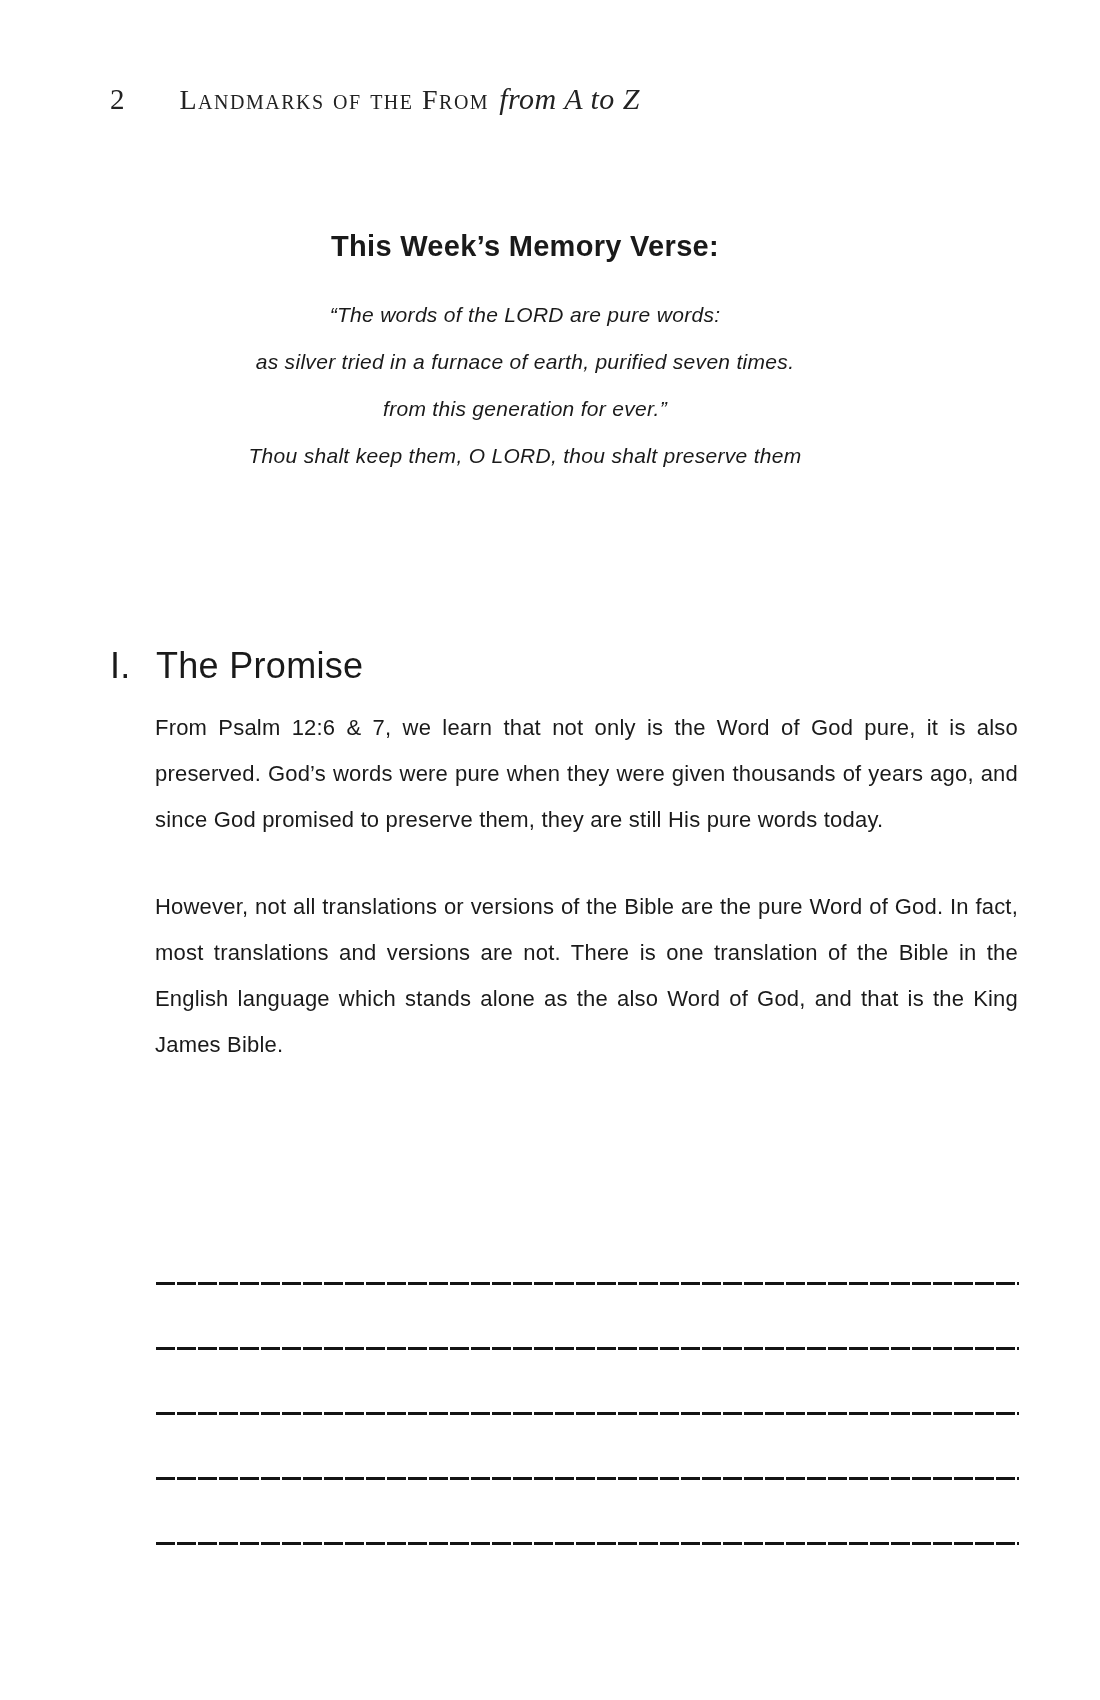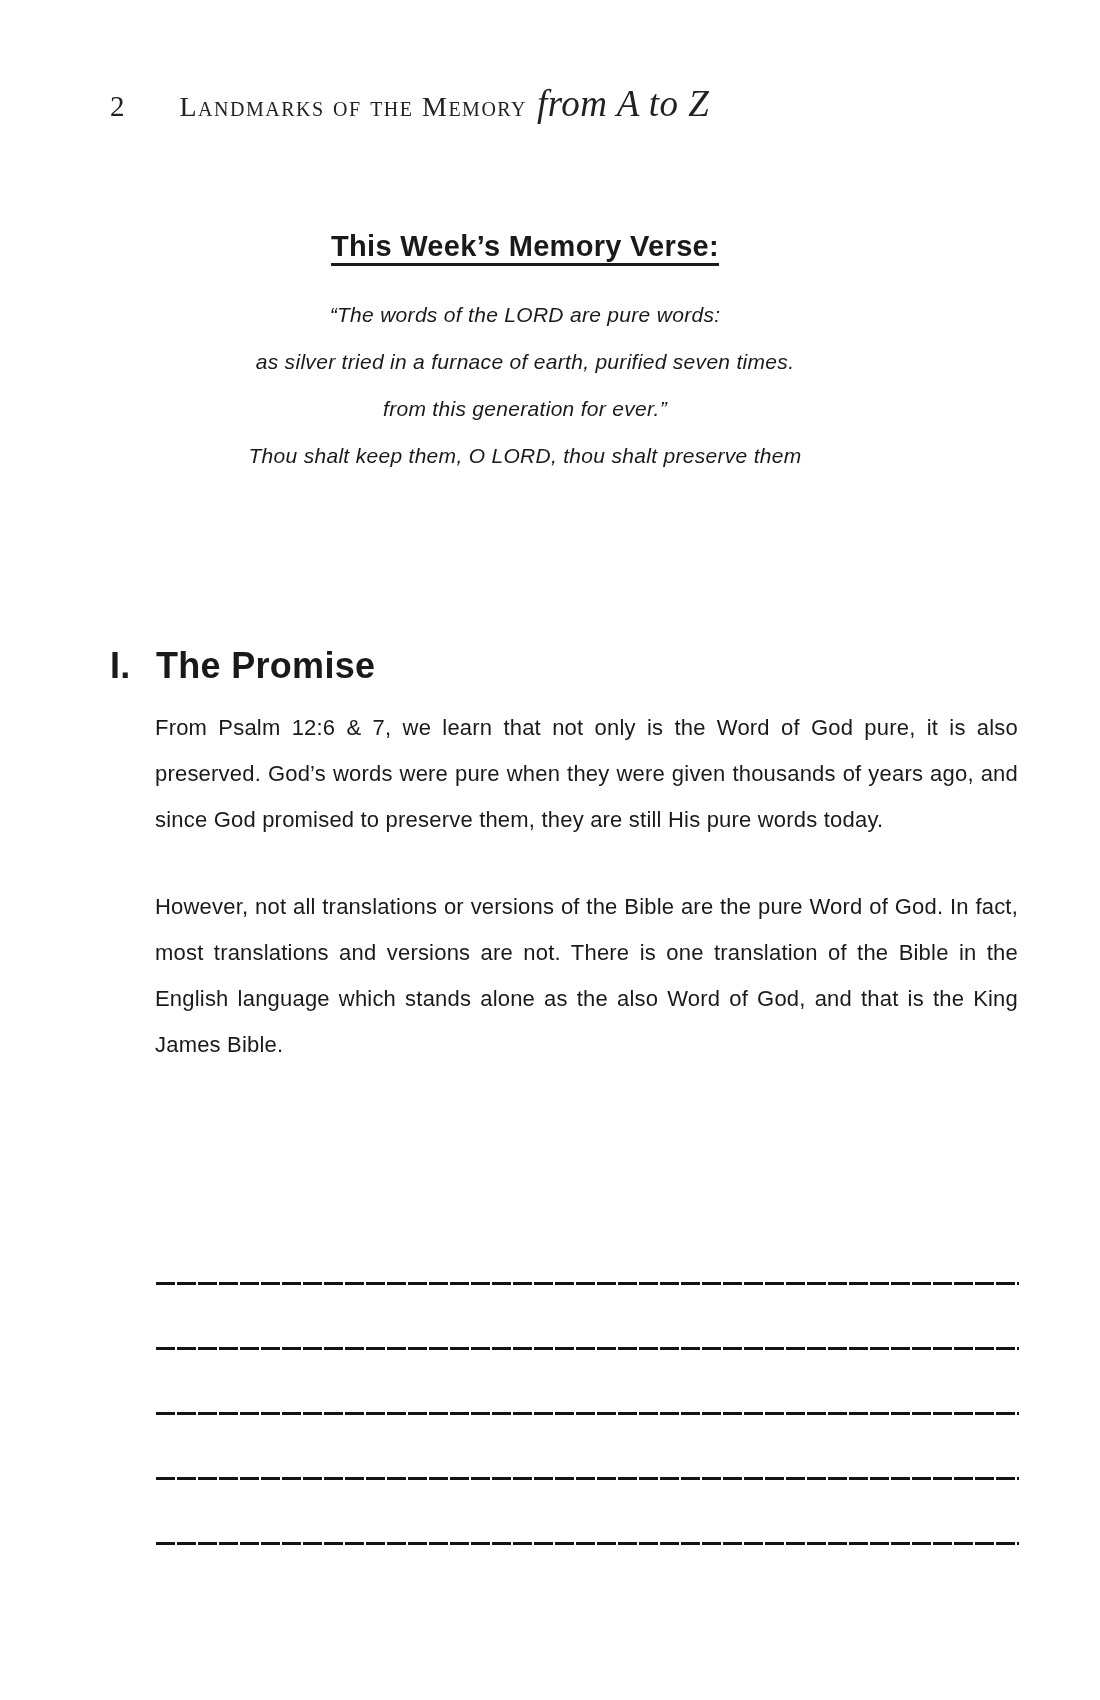--- a/index.html
+++ b/index.html
@@ -28,58 +28,57 @@
     font-size: 29px;
     margin-right: 55px;
   }
   .book-title-main {
     font-variant-caps: small-caps;
     font-size: 28px;
     letter-spacing: 1.5px;
   }
   .book-title-suffix {
     font-style: italic;
-    font-size: 37px;
+    font-size: 30px;
     margin-left: 10px;
     letter-spacing: 0.5px;
   }
 
   
   .verse-block {
     position: absolute;
     top: 230px;
     left: 0;
     width: 1050px;
     text-align: center;
   }
   .verse-heading {
     margin: 0;
     font-size: 29px;
     font-weight: bold;
     letter-spacing: 0.3px;
-    text-decoration: underline;
     text-decoration-thickness: 3px;
     text-underline-offset: 7px;
   }
   .verse-lines {
     margin-top: 28px;
     font-style: italic;
     font-size: 21px;
     line-height: 47px;
     letter-spacing: 0.3px;
   }
 
   
   .section-heading {
     position: absolute;
     top: 648px;
     left: 110px;
     margin: 0;
     font-size: 36px;
-    font-weight: bold;
+    font-weight: normal;
     letter-spacing: 0.3px;
     line-height: 1;
   }
   .section-numeral {
     display: inline-block;
     width: 46px;
   }
 
   
   .body-text {
@@ -115,21 +114,21 @@
   }
 </style>
 </head>
 <body>
 
 <div class="page">
 
   <header class="running-header">
     <span class="page-num">2</span>
     <span class="book-title">
-      <span class="book-title-main">Landmarks of the Memory</span><span class="book-title-suffix">from A to Z</span>
+      <span class="book-title-main">Landmarks of the From</span><span class="book-title-suffix">from A to Z</span>
     </span>
   </header>
 
   <section class="verse-block">
     <h2 class="verse-heading">This Week’s Memory Verse:</h2>
     <div class="verse-lines">
       <div class="verse-line">“The words of the LORD are pure words:</div>
       <div class="verse-line">as silver tried in a furnace of earth, purified seven times.</div>
       <div class="verse-line">from this generation for ever.”</div>
       <div class="verse-line">Thou shalt keep them, O LORD, thou shalt preserve them</div>

